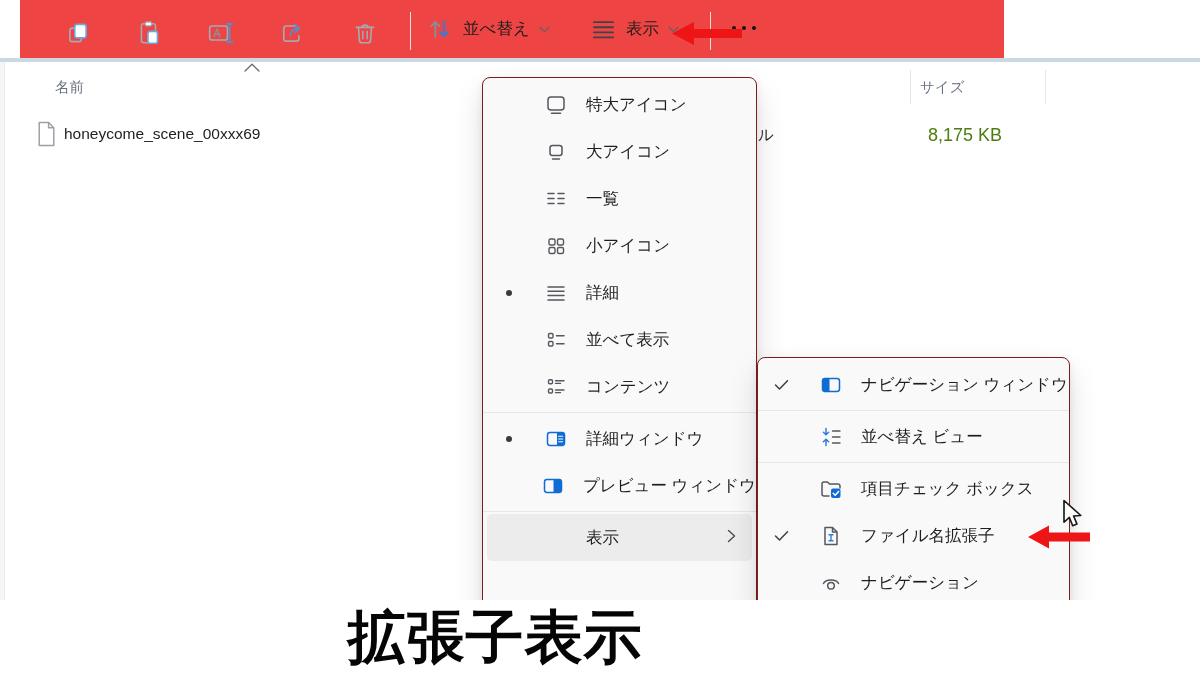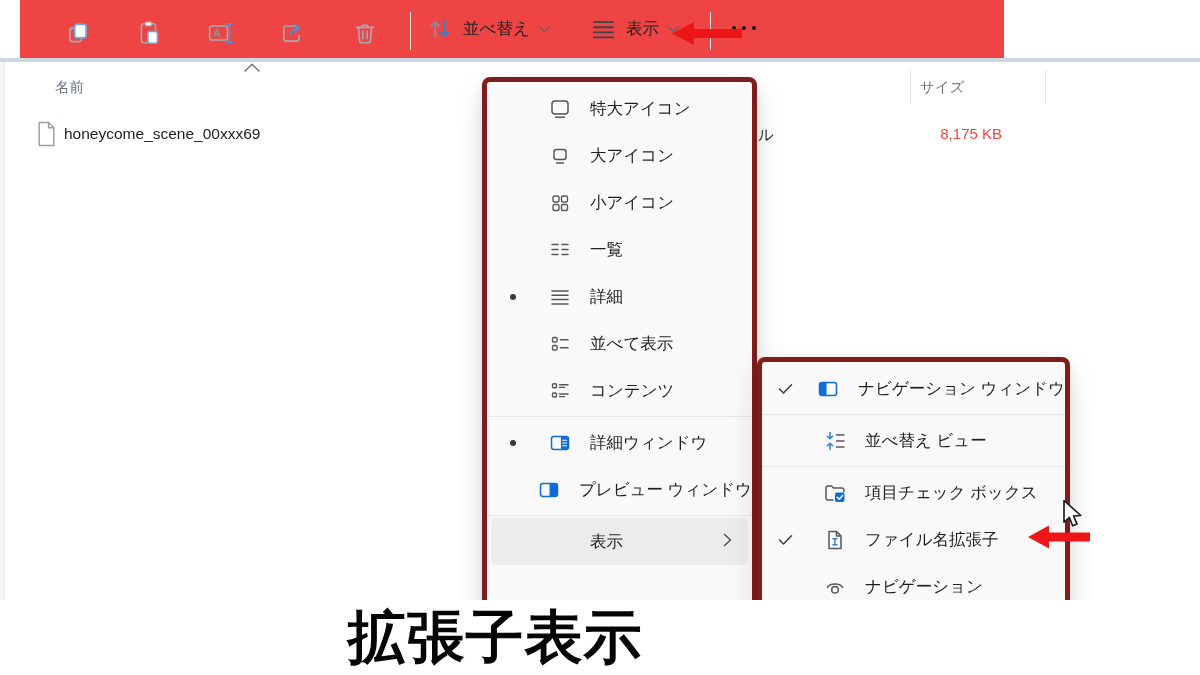--- a/index.html
+++ b/index.html
@@ -21,24 +21,24 @@
   
   .col-header { position:absolute; top:78px; font-size:14.5px; color:#6a7280; white-space:nowrap; }
   .hdr-divider { position:absolute; top:70px; width:1px; height:34px; background:#e3e6ea; }
   .sort-caret { position:absolute; left:243px; top:62px; }
   .left-edge { position:absolute; left:0; top:62px; width:5px; height:538px; background:#f5f6f7; border-right:1px solid #ebebeb; }
 
   
   .file-row { position:absolute; left:0; top:118px; width:1197px; height:34px; }
   .file-name { position:absolute; left:64px; top:7px; font-size:15.5px; color:#1e1e1e; white-space:nowrap; }
   .type-frag { position:absolute; left:758px; top:7px; font-size:15.5px; color:#2a2a2a; }
-  .file-size { position:absolute; right:195px; top:7px; font-size:15px; color:#ef4444; }
-
-  
-  .menu { position:absolute; background:#f9f9f9; border:5px solid #7f1d1d; border-radius:8px;
+  .file-size { position:absolute; right:195px; top:7px; font-size:18px; color:#4d7c0f; }
+
+  
+  .menu { position:absolute; background:#f9f9f9; border:1px solid #7f1d1d; border-radius:8px;
     box-shadow:0 14px 30px rgba(0,0,0,.13), 0 3px 8px rgba(0,0,0,.08); padding-top:3px; }
   .menu1 { left:482px; top:77px; width:275px; height:545px; z-index:10; }
   .menu2 { left:757px; top:357px; width:313px; height:260px; z-index:20; }
   .mrow { position:relative; height:47px; display:flex; align-items:center; padding-left:16px; }
   .mrow.hl { margin:0 4px; background:#ececec; border-radius:5px; padding-left:12px; }
   .msep { height:1px; margin:2px 0; background:#e6e6e6; }
   .mcheck { width:30px; display:flex; align-items:center; }
   .micon  { width:24px; margin-left:15px; margin-right:18px; display:flex; align-items:center; justify-content:center; }
   .mlabel { font-size:16.5px; color:#1e1e1e; white-space:nowrap; }
   .bullet { width:6px; height:6px; border-radius:50%; background:#3b3b3b; margin-left:7px; }
@@ -198,37 +198,37 @@
           </svg>
         </span>
         <span class="mlabel">大アイコン</span>
       </div>
 
 
       <div class="mrow">
         <span class="mcheck"></span>
         <span class="micon">
           <svg width="24" height="24" viewBox="0 0 24 24" fill="none">
+            <path d="M4 6.5 H10 M14 6.5 H20 M4 11.5 H10 M14 11.5 H20 M4 16.5 H10 M14 16.5 H20" stroke="#54575e" stroke-width="1.5" stroke-linecap="round"></path>
+          </svg>
+        </span>
+        <span class="mlabel">一覧</span>
+      </div>
+
+      <div class="mrow">
+        <span class="mcheck"></span>
+        <span class="micon">
+          <svg width="24" height="24" viewBox="0 0 24 24" fill="none">
             <rect x="5" y="5" width="6" height="6" rx="1.5" stroke="#54575e" stroke-width="1.4"></rect>
             <rect x="13.5" y="5" width="6" height="6" rx="1.5" stroke="#54575e" stroke-width="1.4"></rect>
             <rect x="5" y="13.5" width="6" height="6" rx="1.5" stroke="#54575e" stroke-width="1.4"></rect>
             <rect x="13.5" y="13.5" width="6" height="6" rx="1.5" stroke="#54575e" stroke-width="1.4"></rect>
           </svg>
         </span>
         <span class="mlabel">小アイコン</span>
-      </div>
-
-      <div class="mrow">
-        <span class="mcheck"></span>
-        <span class="micon">
-          <svg width="24" height="24" viewBox="0 0 24 24" fill="none">
-            <path d="M4 6.5 H10 M14 6.5 H20 M4 11.5 H10 M14 11.5 H20 M4 16.5 H10 M14 16.5 H20" stroke="#54575e" stroke-width="1.5" stroke-linecap="round"></path>
-          </svg>
-        </span>
-        <span class="mlabel">一覧</span>
       </div>
 
       <div class="mrow">
         <span class="mcheck">
             <span class="bullet"></span>
           </span>
         <span class="micon">
           <svg width="24" height="24" viewBox="0 0 24 24" fill="none">
             <path d="M4 6 H20 M4 10.3 H20 M4 14.6 H20 M4 18.9 H20" stroke="#54575e" stroke-width="1.5" stroke-linecap="round"></path>
           </svg>

